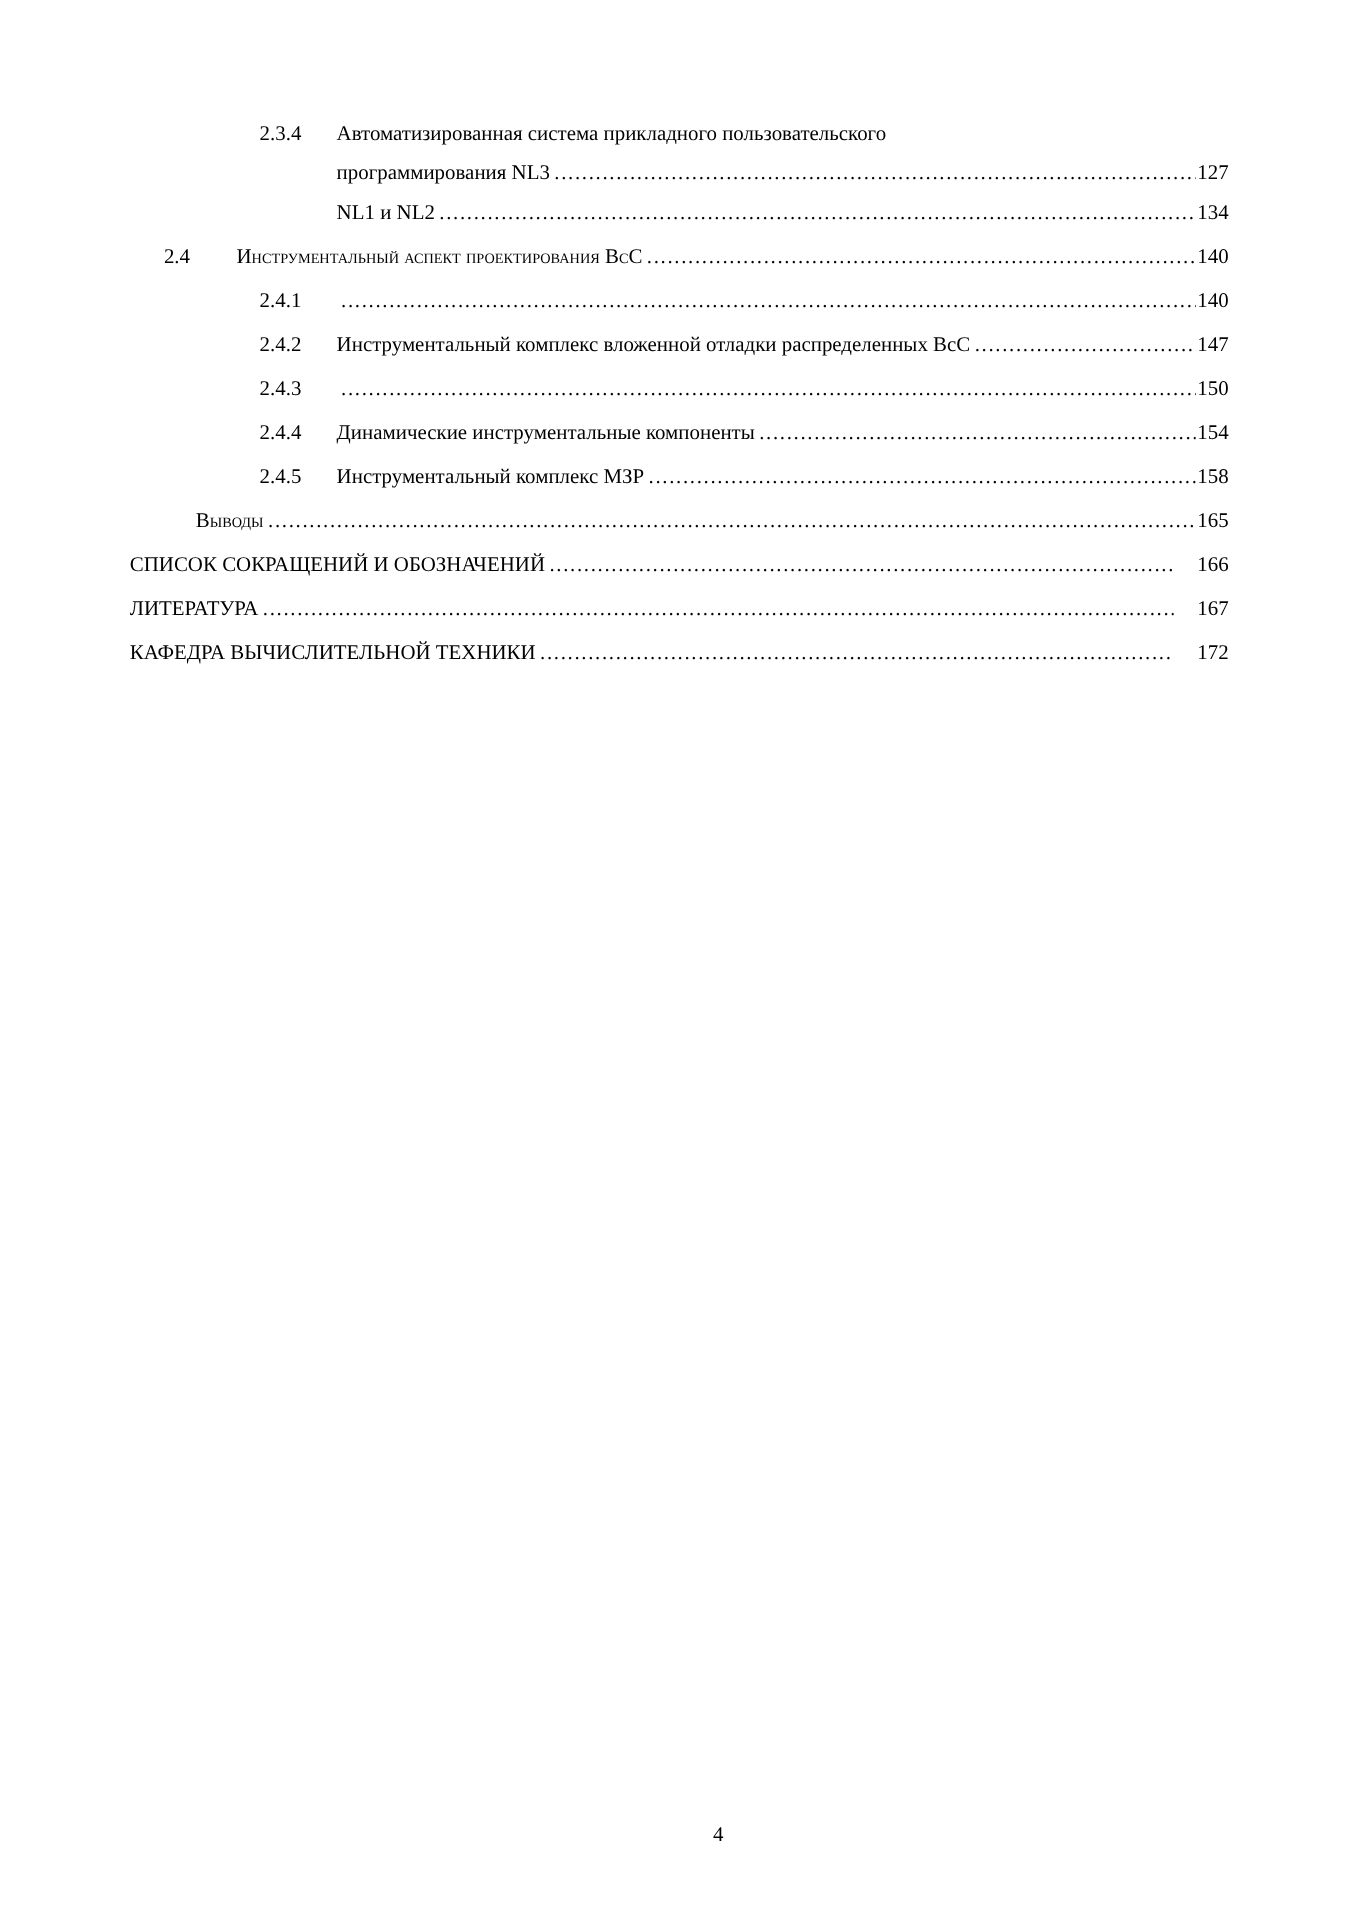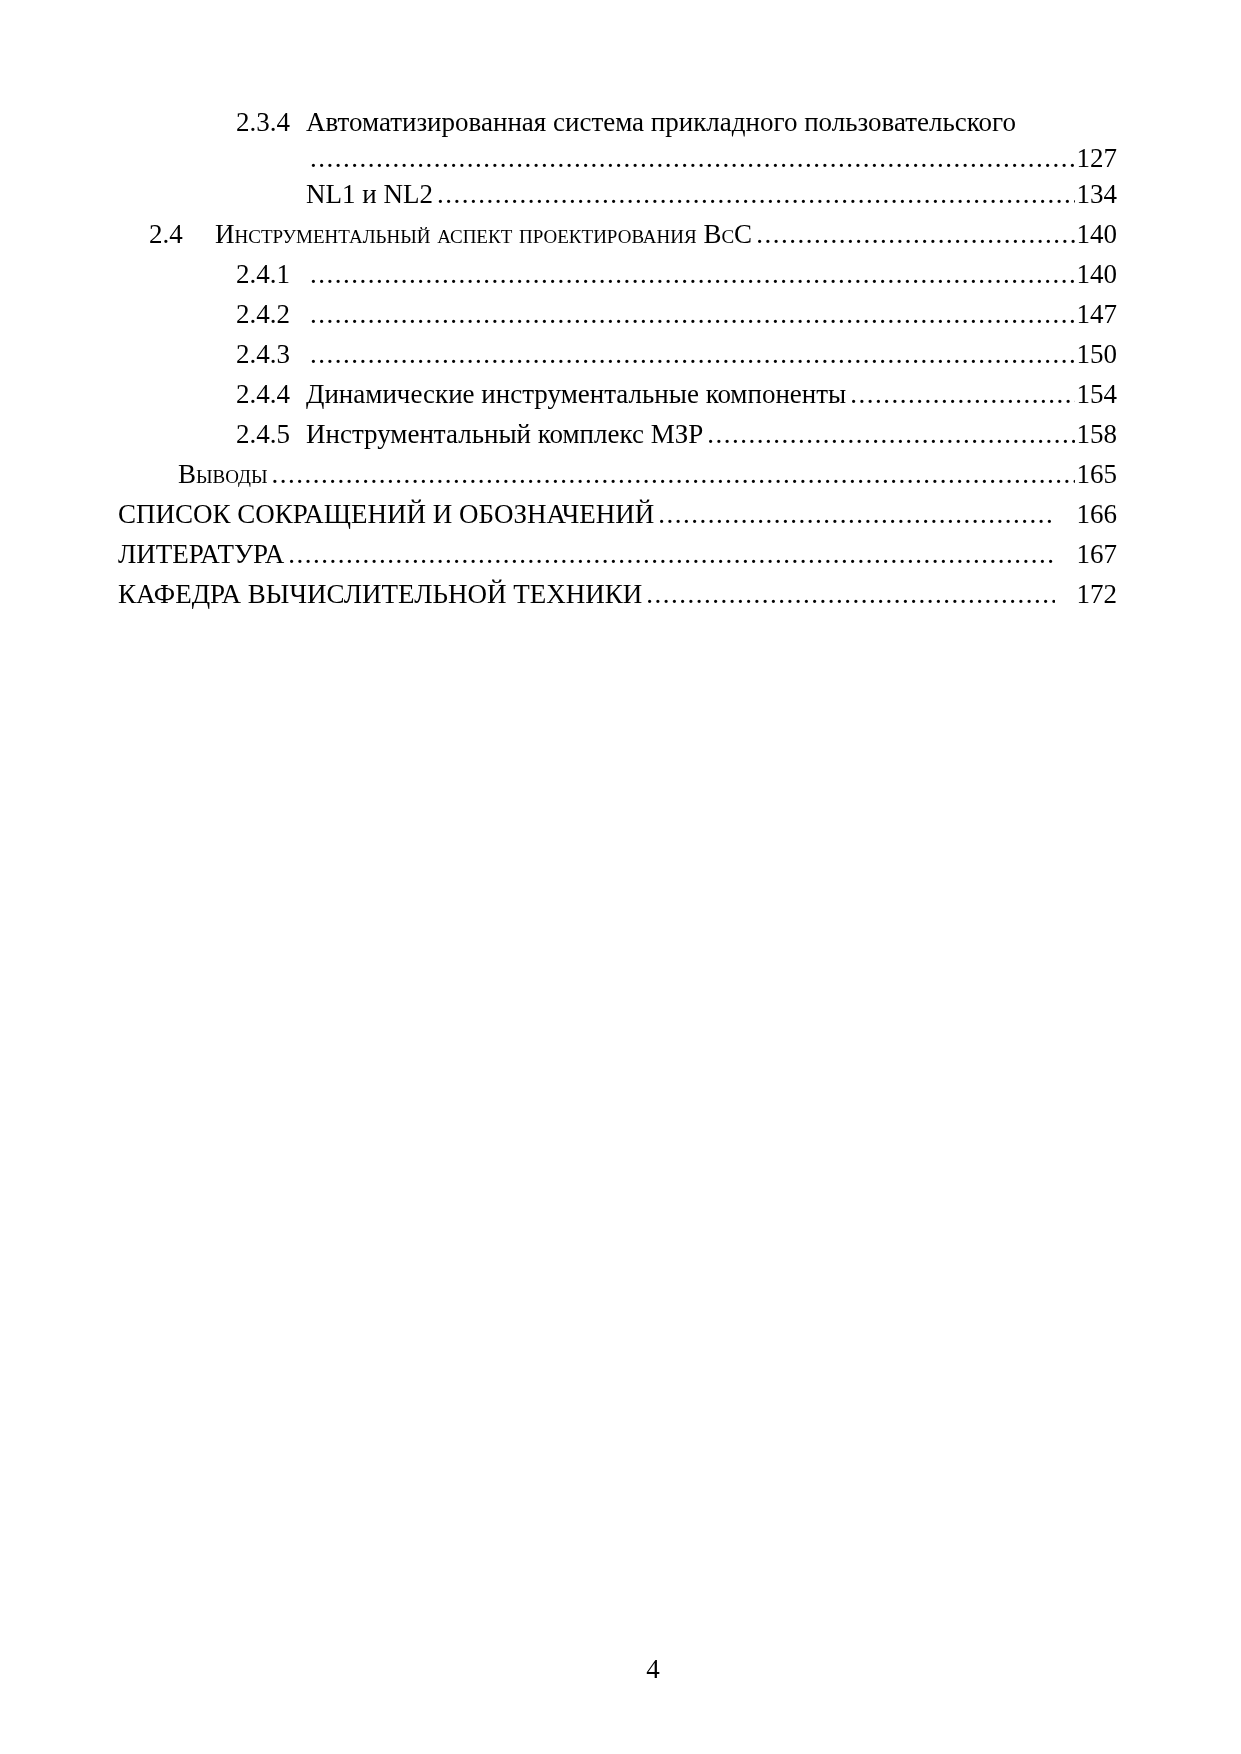--- a/index.html
+++ b/index.html
@@ -4,21 +4,21 @@
 <style>
   html, body { margin: 0; padding: 0; background: #e8e8e8; }
   .page {
     position: relative;
     width: 1241px;
     height: 1754px;
     margin: 0 auto;
     background: #ffffff;
     color: #000;
     font-family: "Liberation Serif", "DejaVu Serif", serif;
-    font-size: 27px;
+    font-size: 19px;
     overflow: hidden;
   }
   .toc { padding-top: 100px; }
   .row {
     display: flex;
     align-items: baseline;
     line-height: 36px;
     height: 36px;
     margin-right: 124px;
     white-space: nowrap;
@@ -61,20 +61,21 @@
 </head>
 <body>
 
 <div class="page">
   <div class="toc" id="toc">
       <div class="row entry-start lvl3">
         <span class="num">2.3.4</span>
         <span class="title">Автоматизированная система прикладного пользовательского</span>
       </div>
       <div class="row cont3">
+        <span class="title">программирования NL3</span>
         <span class="leader">....................................................................................................................................................................................................................................................................</span>
         <span class="pagenum">127</span>
       </div>
       <div class="row cont3">
         <span class="title">NL1 и NL2</span>
         <span class="leader">....................................................................................................................................................................................................................................................................</span>
         <span class="pagenum">134</span>
       </div>
       <div class="row entry-start lvl2 smallcaps">
         <span class="num">2.4</span>
@@ -82,20 +83,21 @@
         <span class="leader">....................................................................................................................................................................................................................................................................</span>
         <span class="pagenum">140</span>
       </div>
       <div class="row entry-start lvl3">
         <span class="num">2.4.1</span>
         <span class="leader">....................................................................................................................................................................................................................................................................</span>
         <span class="pagenum">140</span>
       </div>
       <div class="row entry-start lvl3">
         <span class="num">2.4.2</span>
+        <span class="title">Инструментальный комплекс вложенной отладки распределенных ВсС</span>
         <span class="leader">....................................................................................................................................................................................................................................................................</span>
         <span class="pagenum">147</span>
       </div>
       <div class="row entry-start lvl3">
         <span class="num">2.4.3</span>
         <span class="leader">....................................................................................................................................................................................................................................................................</span>
         <span class="pagenum">150</span>
       </div>
       <div class="row entry-start lvl3">
         <span class="num">2.4.4</span>

